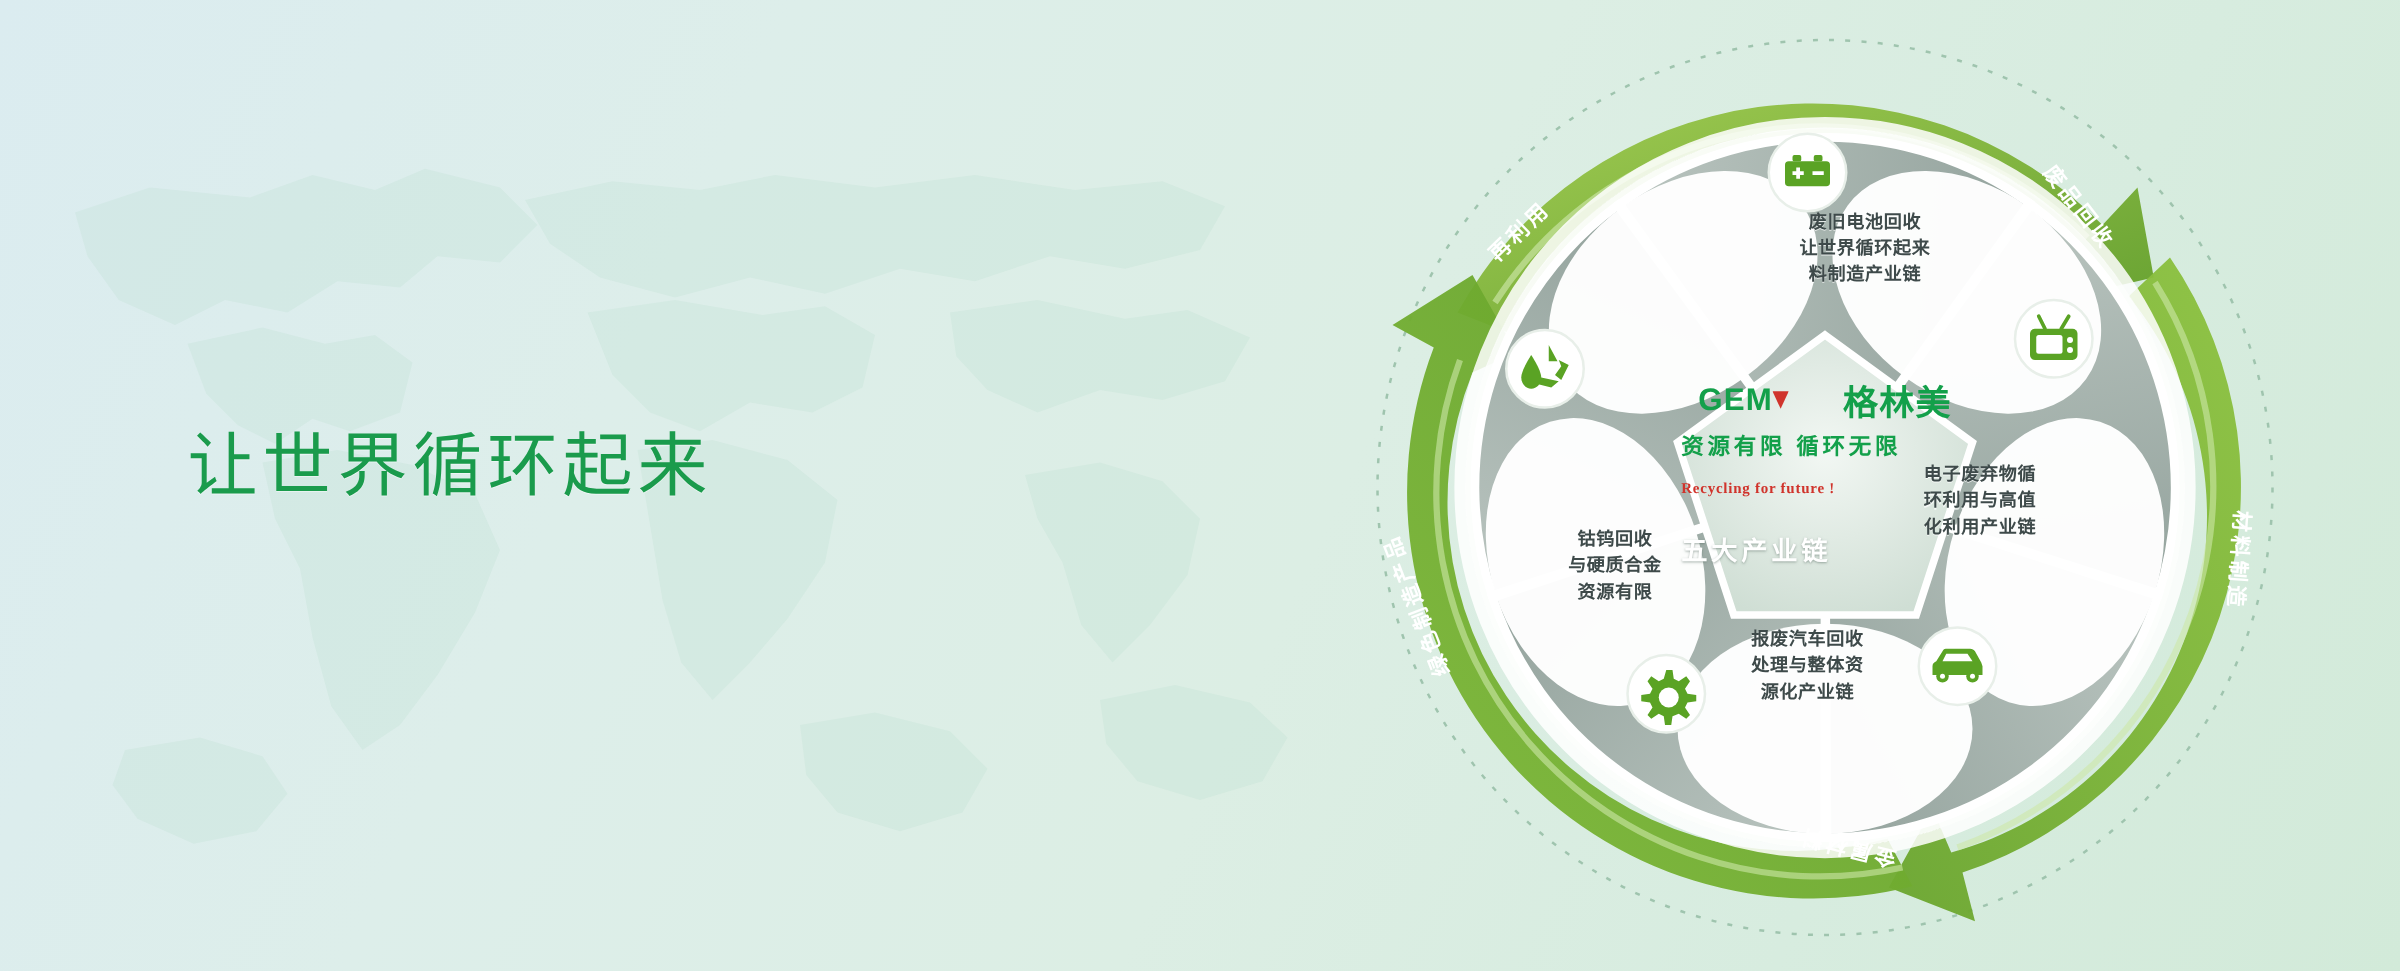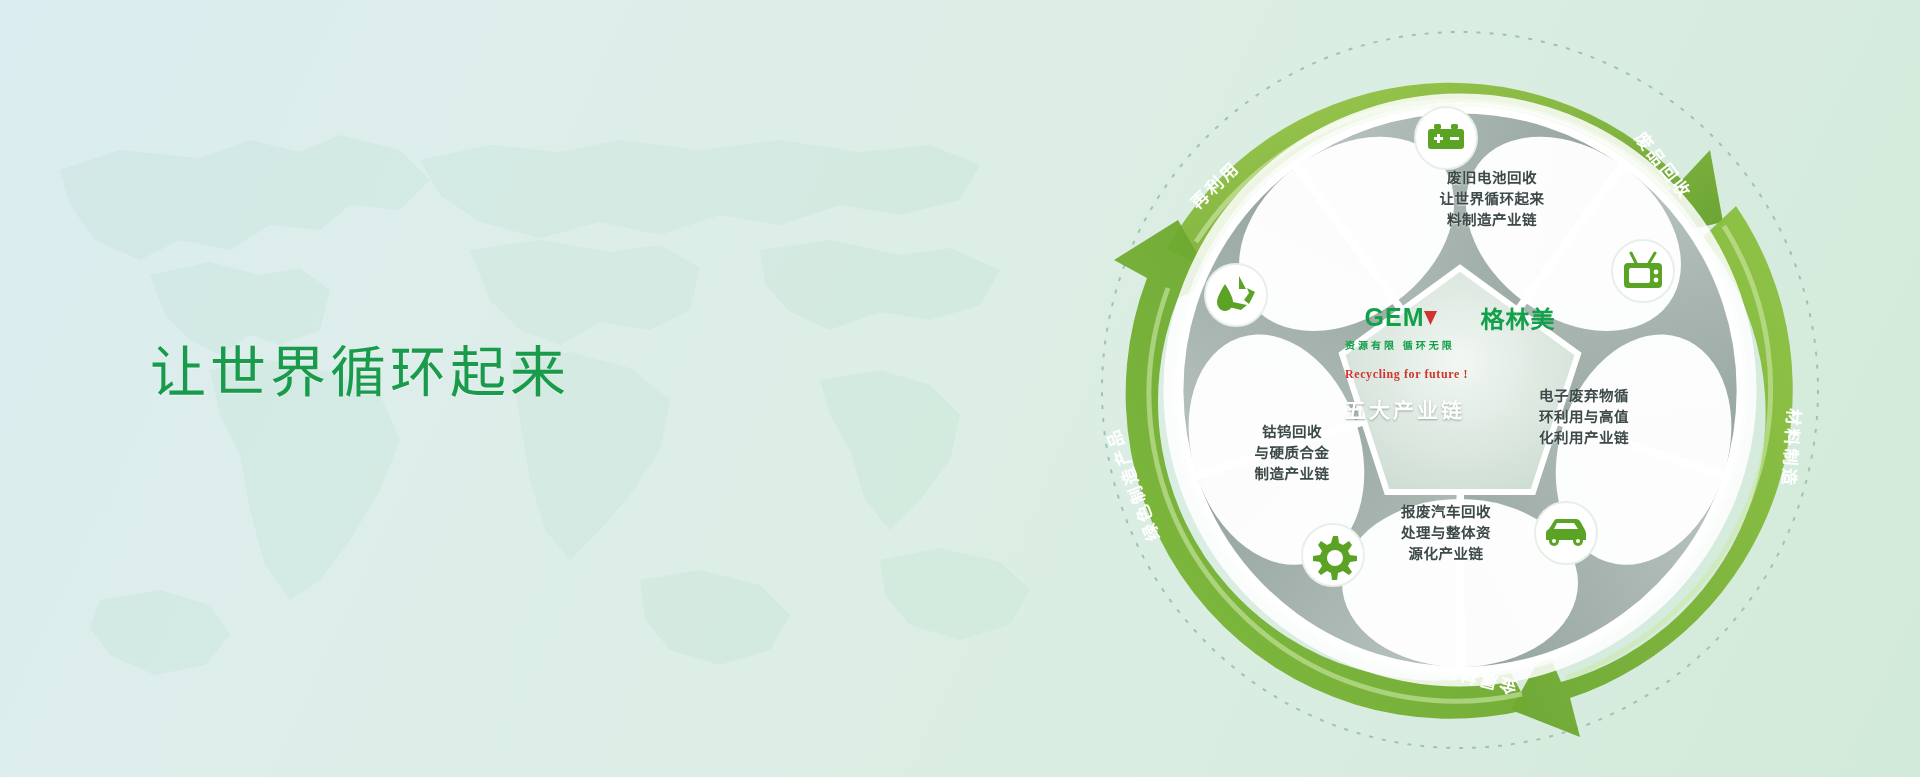--- a/index.html
+++ b/index.html
@@ -40,30 +40,30 @@
     position:absolute;text-align:left;width:230px;
   }
   .logo-row{
     display:flex;align-items:center;justify-content:center;gap:6px;
     font-weight:bold;
   }
   .logo-gem{
     font-size:25px;letter-spacing:1px;color:#13a04a;font-weight:bold;
     font-family:"Liberation Sans","DejaVu Sans",sans-serif;
   }
-  .logo-cn{font-size:24px;color:#13a04a;font-weight:bold;letter-spacing:1px;margin-left:35px;}
+  .logo-cn{font-size:28px;color:#13a04a;font-weight:bold;letter-spacing:1px;margin-left:35px;}
   .logo-tag{
-    font-size:10px;color:#13a04a;letter-spacing:3px;margin-top:2px;font-weight:bold;
+    font-size:18px;color:#13a04a;letter-spacing:3px;margin-top:2px;font-weight:bold;
   }
   .logo-en{
     font-size:12px;color:#d0342c;letter-spacing:.6px;margin-top:15px;font-weight:bold;
     font-family:"Liberation Serif","DejaVu Serif",serif;
   }
   .center-title{
-    margin-top:12px;font-size:21px;color:#ffffff;font-weight:bold;letter-spacing:3px;
+    margin-top:26px;font-size:21px;color:#ffffff;font-weight:bold;letter-spacing:3px;
     text-shadow:0 1px 2px rgba(90,110,100,.55);
   }
   .icon-badge{position:absolute;}
 </style>
 </head>
 <body>
 
 <div id="stage">
 
   <svg id="worldmap" viewBox="0 0 1920 777" preserveAspectRatio="none">
@@ -164,31 +164,31 @@
         <text transform="translate(150,528) rotate(249)">绿色制造产品</text>
         <text transform="translate(188,200) rotate(-44)">再利用</text>
       </g>
     </svg>
 
 
     <div class="seg-label" style="left:416px;top:158px;width:132px;">废旧电池回收
 让世界循环起来
 料制造产业链</div>
 
-    <div class="seg-label" style="left:508px;top:376px;width:132px;">电子废弃物循
+    <div class="seg-label" style="left:508px;top:360px;width:132px;">电子废弃物循
 环利用与高值
 化利用产业链</div>
 
     <div class="seg-label" style="left:370px;top:492px;width:132px;">报废汽车回收
 处理与整体资
 源化产业链</div>
 
     <div class="seg-label" style="left:216px;top:412px;width:132px;">钴钨回收
 与硬质合金
-制造产业链</div>
+资源有限</div>
 
     <div class="center-block" style="left:335px;top:290px;">
       <div class="logo-row">
         <span class="logo-gem">GEM</span>
         <svg width="13" height="16" viewBox="0 0 13 16" style="margin-left:-6px;margin-right:2px;">
           <polygon points="0,1 13,1 6.5,15" fill="#d0342c"></polygon>
         </svg>
         <span class="logo-cn">格林美</span>
       </div>
       <div class="logo-tag">资源有限 循环无限</div>

